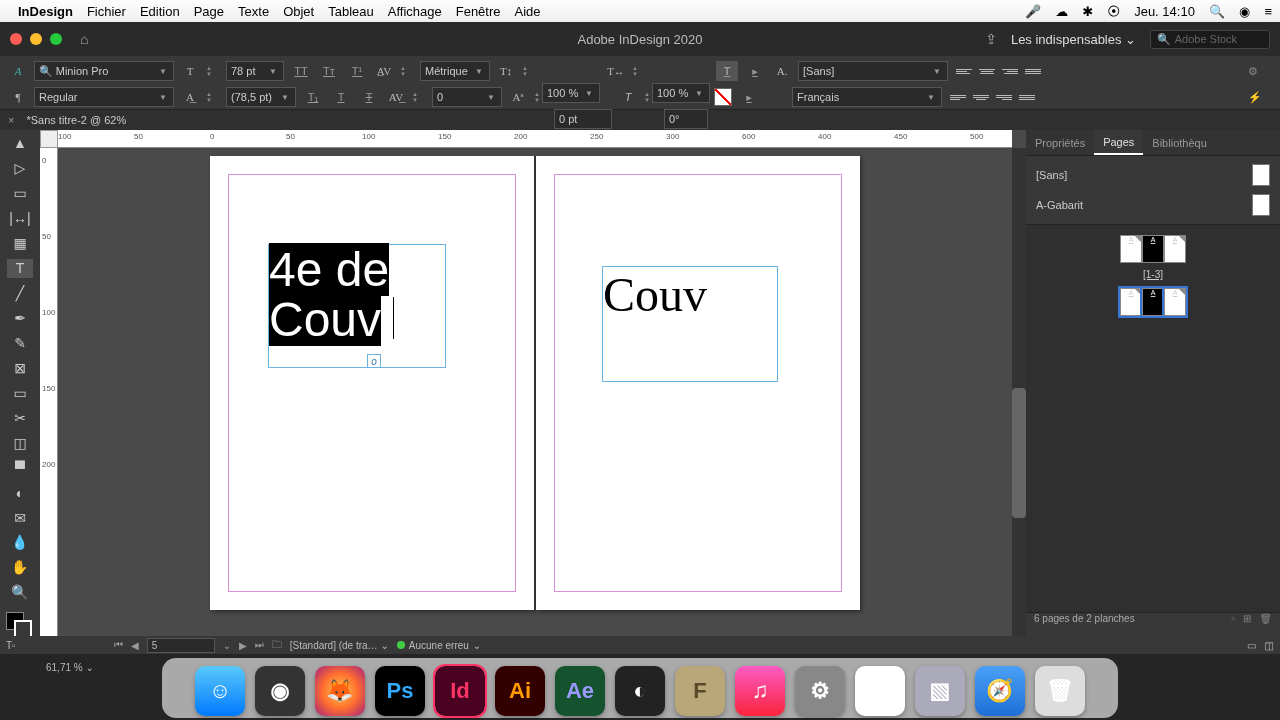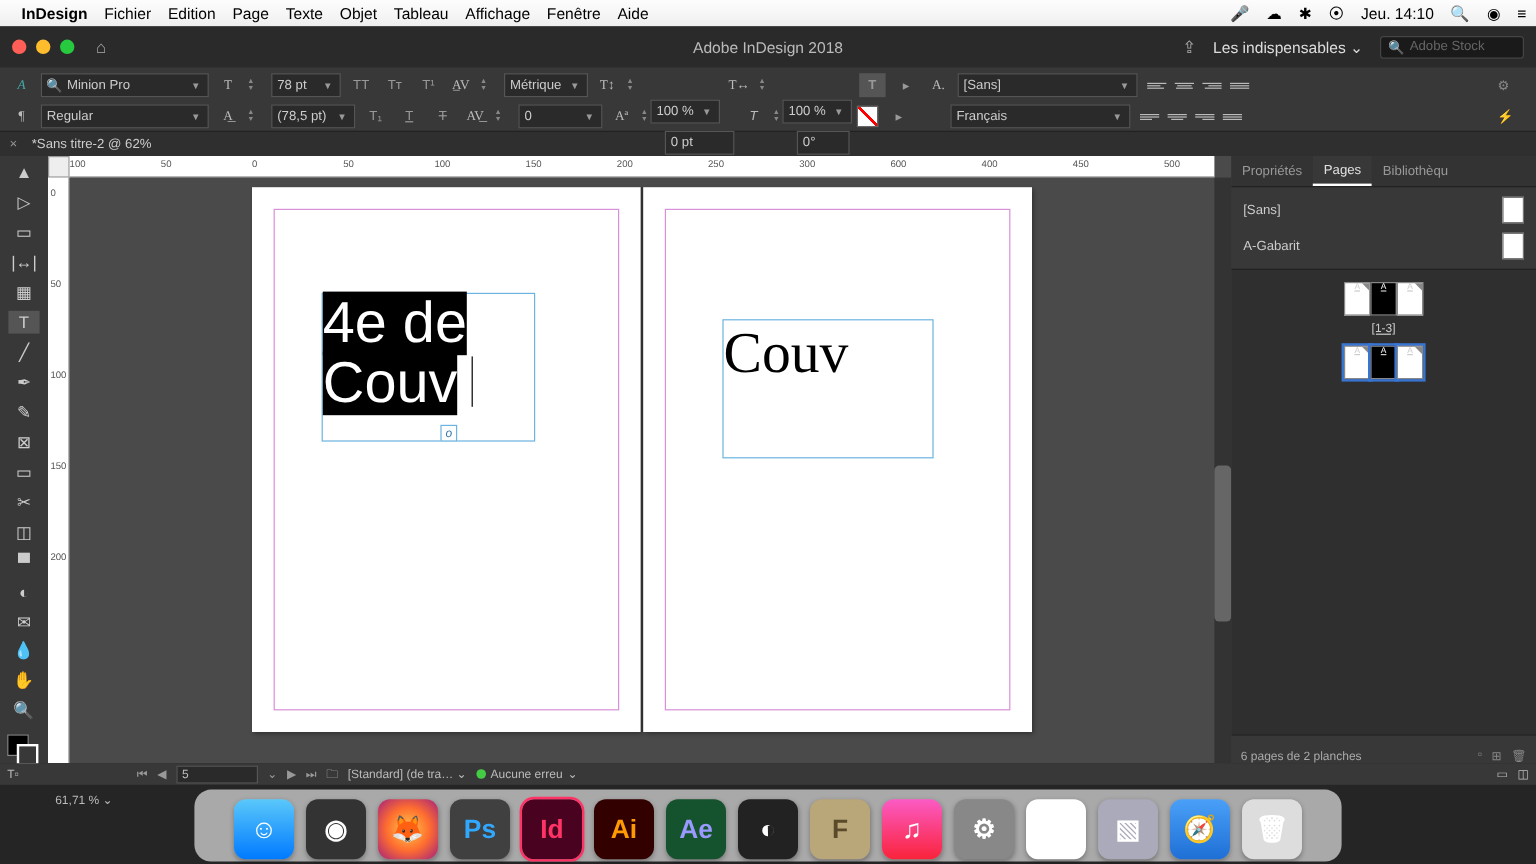--- a/index.html
+++ b/index.html
@@ -28,21 +28,21 @@
 .controls { height: 54px; background: #383838; border-bottom: 1px solid #222; display: flex; flex-direction: column; padding: 2px 8px; font-size: 11px; color: #ccc; }
 .crow { display: flex; align-items: center; height: 26px; gap: 6px; }
 .ctl-icon { width: 20px; height: 20px; display:flex; align-items:center; justify-content:center; color:#bbb; font-family: serif; }
 .ctl-sel { background: #2a2a2a; border: 1px solid #555; height: 20px; display: flex; align-items: center; padding: 0 4px; color: #ccc; }
 .ctl-sel.font { width: 140px; }
 .ctl-sel.size { width: 58px; justify-content: space-between; }
 .ctl-sel.kern { width: 70px; justify-content: space-between; }
 .ctl-sel.pct { width: 58px; justify-content: space-between; margin-top: 44px; }
 .ctl-sel.lang { width: 150px; }
 .stepper { width:14px; height:20px; display:flex; flex-direction:column; justify-content:center; color:#888; font-size:6px; line-height:6px; }
-.ctl-btn { width: 22px; height: 20px; display:flex; align-items:center; justify-content:center; color:#999; }
+.ctl-btn { width: 22px; height: 20px; display:flex; align-items:center; justify-content:center; color:#999;text-decoration:underline; }
 .ctl-drop { font-size: 8px; color: #999; padding: 0 2px; }
 .swatch-none { width:18px; height:18px; border:1px solid #666; background: linear-gradient(to top right, #fff 0%, #fff 45%, red 45%, red 55%, #fff 55%); }
 .align-grid { display:flex; gap:3px; }
 .align-btn { width:20px; height:18px; display:flex; flex-direction:column; justify-content:center; gap:1px; padding:2px; }
 .align-btn span { height:1px; background:#bbb; }
 .controls .far-right { margin-left:auto; width:24px; color:#888; }
 
 
 .tabstrip { height: 20px; background: #2f2f2f; display:flex; align-items:center; font-size: 11px; color:#ccc; }
 .tabstrip .close { padding:0 8px; color:#999; }
@@ -91,40 +91,40 @@
 .master-row { display:flex; align-items:center; padding:4px 10px; justify-content:space-between; }
 .master-icon { width:18px; height:22px; background:#fff; border:1px solid #777; }
 .pages-area { flex:1; background:#2f2f2f; padding:10px; border-top:1px solid #222;text-decoration:underline; }
 .spread-thumb { display:flex; justify-content:center; gap:0; margin-bottom:6px; }
 .pth { width:22px; height:28px; background:#fff; border:1px solid #888; position:relative; font-size:7px; display:flex; align-items:flex-start; justify-content:center; }
 .pth.dark { background:#000; }
 .pth .corner { position:absolute; top:0; right:0; width:0; height:0; border-top:6px solid #888; border-left:6px solid transparent; }
 .sp-label { text-align:center; font-size:10px; color:#ccc; margin-bottom:8px; }
 .sp-label.sel { background:#3874d1; color:#fff; display:inline-block; padding:0 4px; margin-left:92px;}
 .spread-thumb.sel .pth { outline:2px solid #3874d1; }
-.panel-foot { height:24px; border-top:1px solid #222; display:flex; align-items:flex-end; padding:0 8px; font-size:10px; color:#aaa; justify-content:space-between;}
+.panel-foot { height:24px; border-top:1px solid #222; display:flex; align-items:flex-start; padding:0 8px; font-size:10px; color:#aaa; justify-content:space-between;}
 .panel-foot .icos { display:flex; gap:8px; color:#888;}
 
 
 .statusbar { height:18px; background:#383838; display:flex; align-items:center; font-size:10px; color:#bbb; padding:0 6px; gap:8px; position:absolute; bottom:66px; left:0; right:0;}
 .statusbar .zoom { width:60px;margin-top:44px; }
 .statusbar .navbtn { color:#999; }
 .statusbar .pagefld { width:68px; background:#2a2a2a; border:1px solid #555; padding:1px 4px; }
 .statusbar .preflight { display:flex; align-items:center; gap:4px;}
 .statusbar .pfdot { width:8px; height:8px; border-radius:50%; background:#4c4;}
 
 
 .dock { position:absolute; bottom:0; left:0; right:0; height:66px; display:flex; justify-content:center; align-items:flex-end; padding-bottom:4px;}
 .dock-bg { position:absolute; bottom:2px; left:162px; right:162px; height:60px; background:rgba(220,220,222,0.72); border-radius:14px; }
 .dock-items { position:relative; display:flex; gap:10px; }
 .dock-item { width:50px; height:50px; border-radius:10px; display:flex; align-items:center; justify-content:center; font-size:22px; font-weight:700; color:#fff; box-shadow:0 2px 4px rgba(0,0,0,0.3);}
 .di-finder{background:linear-gradient(#5ac8fa,#007aff)}
 .di-launch{background:#333}
 .di-firefox{background:radial-gradient(#ffcb4a,#ff6e2f,#a4207d)}
-.di-ps{background:#404040;color:#31a8ff}
+.di-ps{background:#000000;color:#31a8ff}
 .di-id{background:#49021f;color:#ff3366;outline:2px solid #ff3366}
 .di-ai{background:#330000;color:#ff9a00}
 .di-ae{background:#14532d;color:#9999ff}
 .di-c4d{background:#222}
 .di-font{background:#b9a77a;color:#5a4a2a}
 .di-music{background:linear-gradient(#fb5bc5,#fa233b)}
 .di-pref{background:#888}
 .di-chrome{background:#fff}
 .di-preview{background:#aab}
 .di-safari{background:linear-gradient(#4aa0f7,#1f6fd6)}
@@ -155,21 +155,21 @@
   <span class="ricon">🔍</span>
   <span class="ricon">◉</span>
   <span class="ricon">≡</span>
 </div>
 
 <div class="titlebar">
   <div class="tl-dot tl-red"></div>
   <div class="tl-dot tl-yellow"></div>
   <div class="tl-dot tl-green"></div>
   <span class="home">⌂</span>
-  <span class="title">Adobe InDesign 2018</span>
+  <span class="title">Adobe InDesign 2020</span>
   <div class="right">
     <span class="share">⇪</span>
     <span class="workspace"><span>Les indispensables</span> ⌄</span>
     <div class="stock">
         <span>🔍</span>
         <span>Adobe Stock</span>
       </div>
   </div>
 </div>
 

